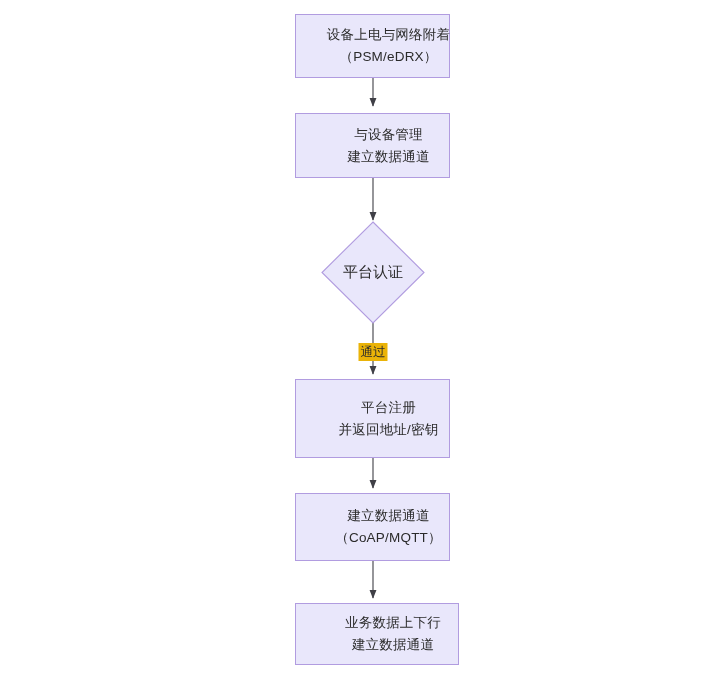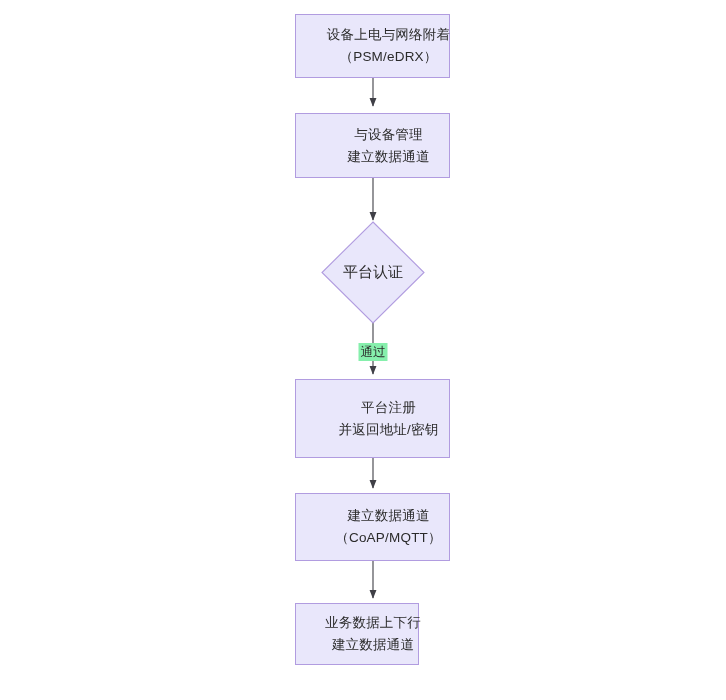--- a/index.html
+++ b/index.html
@@ -60,21 +60,21 @@
     top: 50%;
     transform: translate(-50%, -50%);
     color: #2b2b2b;
     font-size: 15px;
     line-height: 20px;
     white-space: nowrap;
     text-align: center;
   }
   .edge-label {
     position: absolute;
-    background: #86efac;
+    background: #eab308;
     color: #2b2b2b;
     font-size: 12.5px;
     line-height: 16px;
     padding: 1px 2px;
     white-space: nowrap;
     transform: translate(-50%, -50%);
   }
 </style>
 </head>
 <body>
@@ -120,18 +120,18 @@
   <div class="node" style="left:295px; top:379px; width:155px; height:79px;">
     <span class="node-line">平台注册</span>
     <span class="node-line">并返回地址/密钥</span>
   </div>
 
   <div class="node" style="left:295px; top:493px; width:155px; height:68px;">
     <span class="node-line">建立数据通道</span>
     <span class="node-line">（CoAP/MQTT）</span>
   </div>
 
-  <div class="node" style="left:295px; top:603px; width:124px; height:62px;align-items:center;">
+  <div class="node" style="left:295px; top:603px; width:164px; height:62px;align-items:center;">
     <span class="node-line">业务数据上下行</span>
     <span class="node-line">建立数据通道</span>
   </div>
 
 </div>
 
 </body></html>

